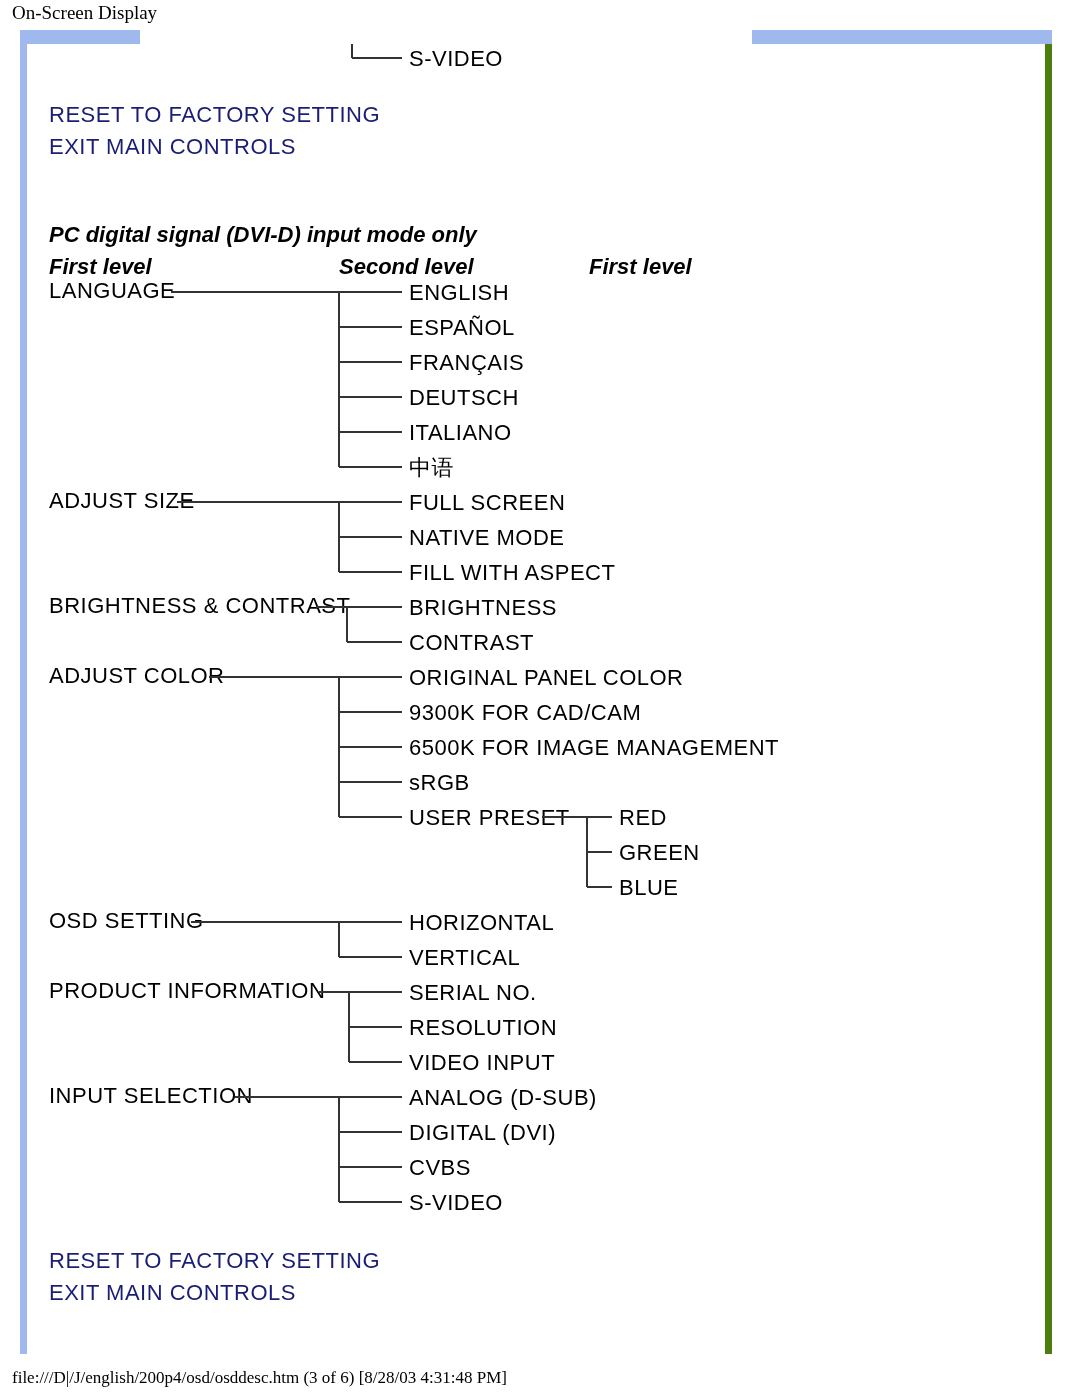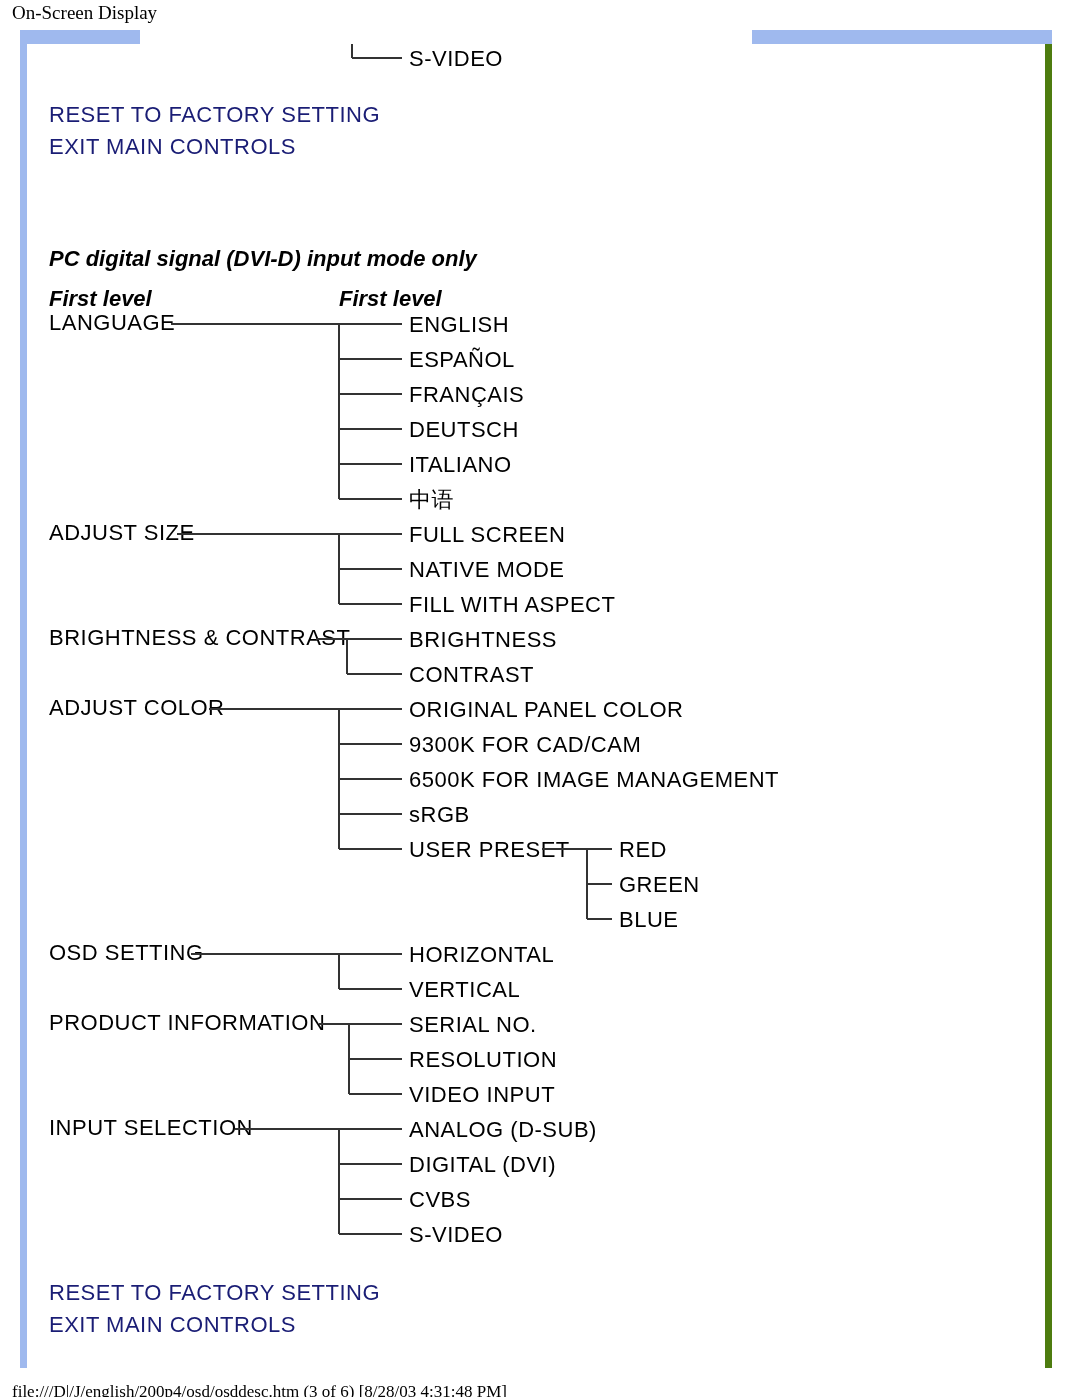--- a/index.html
+++ b/index.html
@@ -3,22 +3,22 @@
 <meta charset="utf-8">
 <style>
 html,body{margin:0;padding:0;background:#fff;font-family:"Times New Roman",serif;color:#000;width:1080px}
 .header-title{font-size:19px;padding:2px 0 0 12px}
 .top-bars{position:relative;height:14px;margin-top:6px}
 .blue-bar{position:absolute;height:14px;background:#9fb9ee}
 .content-frame{margin:0 28px 0 20px;border-left:7px solid #9fb9ee;border-right:7px solid #4d7c0f;padding:0 18px 30px 22px;min-height:1280px;position:relative}
 .blue-ink{color:#201dcf;font-family:"Gill Sans","Gill Sans MT","Segoe UI",Arial,sans-serif;font-size:22px;letter-spacing:.5px}
 .navy-ink{color:#1a1d75;font-family:"Gill Sans","Gill Sans MT","Segoe UI",Arial,sans-serif;font-size:22px;letter-spacing:.5px}
 .black-ink{color:#000;font-family:"Gill Sans","Gill Sans MT","Segoe UI",Arial,sans-serif}
-.section-title{font-weight:bold;font-style:italic;font-size:22px;margin-top:86px}
-.col-heads{display:flex;font-weight:bold;font-style:italic;font-size:22px;margin-top:14px}
+.section-title{font-weight:bold;font-style:italic;font-size:22px;margin-top:62px}
+.col-heads{display:flex;font-weight:bold;font-style:italic;font-size:22px;margin-top:6px}
 .col1{width:290px}
 .col2{width:250px}
 .svg-tree{display:block}
 .footer{font-size:17px;padding:14px 0 10px 12px}
 </style>
 </head>
 <body>
 
 <div class="header-title">On-Screen Display</div>
 
@@ -34,20 +34,21 @@
     <line x1="303" y1="14" x2="353" y2="14" stroke="#333" stroke-width="2"></line>
     <text x="360" y="22" class="blue-ink">S-VIDEO</text>
   </svg>
 
   <div class="navy-ink" style="margin-top:28px">RESET TO FACTORY SETTING</div>
   <div class="navy-ink" style="margin-top:6px">EXIT MAIN CONTROLS</div>
 
   <div class="black-ink section-title">PC digital signal (DVI-D) input mode only</div>
   <div class="col-heads black-ink">
     <div class="col1">First level</div>
+    <div class="col2">Second level</div>
     <div>First level</div>
   </div>
 
   <svg class="svg-tree" width="900" height="940">
 
     <text x="0" y="18" class="navy-ink">LANGUAGE</text>
     <line x1="122" y1="12" x2="290" y2="12" stroke="#333" stroke-width="2"></line>
     <line x1="290" y1="12" x2="290" y2="187" stroke="#333" stroke-width="2"></line>
 
     <g>

